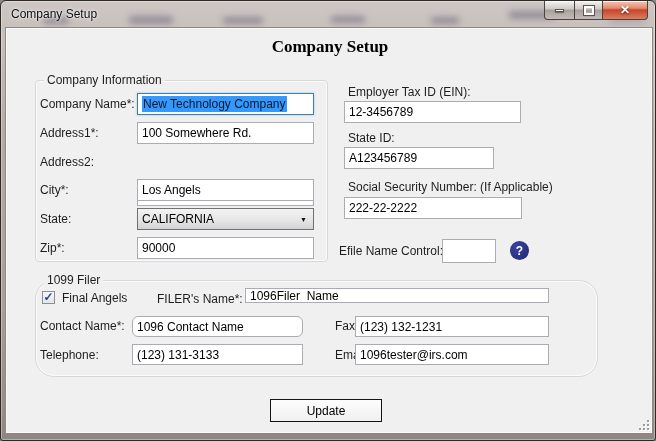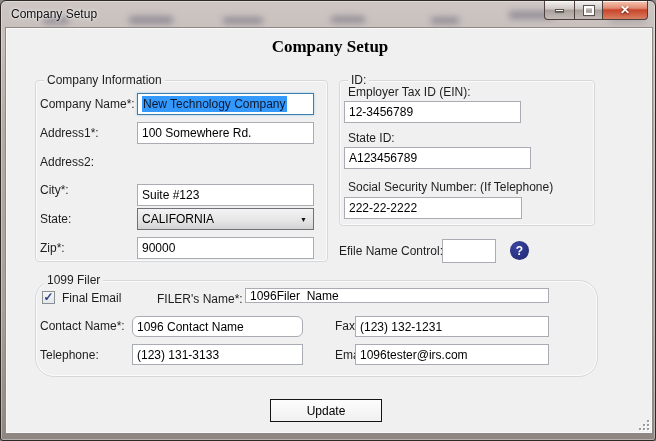--- a/index.html
+++ b/index.html
@@ -134,57 +134,55 @@
       <span class="sel">New Technology Company</span>
     </div>
 
     <span class="lbl" style="left:34px; top:98px;">Address1*:</span>
     <input class="tb" type="text" style="left: 131px; top: 94px; width: 177px;" value="100 Somewhere Rd.">
 
     <span class="lbl" style="left:34px; top:127px;">Address2:</span>
     <input class="tb" type="text" style="left: 131px; top: 123px; width: 177px; margin-top: 33px;" value="Suite #123">
 
     <span class="lbl" style="left:34px; top:155px;">City*:</span>
+    <input class="tb" type="text" style="left: 131px; top: 151px; width: 177px;" value="Los Angels">
 
     <span class="lbl" style="left:34px; top:184px;">State:</span>
     <div class="combo" style="left:131px; top:180px; width:177px;">
       <span>CALIFORNIA</span>
       <span class="combo-arrow">▼</span>
     </div>
 
     <span class="lbl" style="left:34px; top:213px;">Zip*:</span>
     <input class="tb" type="text" style="left: 131px; top: 209px; width: 177px;" value="90000">
 
-    <div class="grp" style="left:333px; top:52px; width:256px; height:146px;">
-      <span class="legend">ID:</span>
-    </div>
 
     <span class="lbl" style="left:342px; top:57px;">Employer Tax ID (EIN):</span>
     <input class="tb" type="text" style="left: 338px; top: 73px; width: 177px;" value="12-3456789">
 
     <span class="lbl" style="left:342px; top:103px;">State ID:</span>
-    <input class="tb" type="text" style="left: 338px; top: 119px; width: 187px;" value="A123456789">
-
-    <span class="lbl" style="left:342px; top:152px;">Social Security Number: (If Telephone)</span>
+    <input class="tb" type="text" style="left: 338px; top: 119px; width: 150px;" value="A123456789">
+
+    <span class="lbl" style="left:342px; top:152px;">Social Security Number: (If Applicable)</span>
     <input class="tb" type="text" style="left: 338px; top: 169px; width: 178px;" value="222-22-2222">
 
     <span class="lbl" style="left:333px; top:216px;">Efile Name Control:</span>
     <input class="tb" type="text" style="left: 436px; top: 211px; width: 54px; height: 24px;" value="">
     <div class="help-icon" style="left:504px; top:213px;">
       <span>?</span>
     </div>
 
     <div class="grp" style="left:29px; top:252px; width:563px; height:97px;border-radius:19px;">
       <span class="legend">1099 Filer</span>
     </div>
 
     <div class="checkbox" style="left:36px; top:263px;">
       <span class="check-glyph">✓</span>
     </div>
-    <span class="lbl" style="left:56px; top:263px;">Final Email</span>
+    <span class="lbl" style="left:56px; top:263px;">Final Angels</span>
 
     <span class="lbl" style="left:151px; top:264px;">FILER's Name*:</span>
     <input class="tb" type="text" style="left: 239px; top: 260px; width: 304px; height: 15px;" value="1096Filer  Name">
 
     <span class="lbl" style="left:34px; top:291px;">Contact Name*:</span>
     <input class="tb" type="text" style="left: 126px; top: 288px; width: 171px; height: 21px; border-radius: 6px;" value="1096 Contact Name">
 
     <span class="lbl" style="left:329px; top:291px;">Fax:</span>
     <input class="tb" type="text" style="left: 349px; top: 288px; width: 194px; height: 21px;" value="(123) 132-1231">
 

